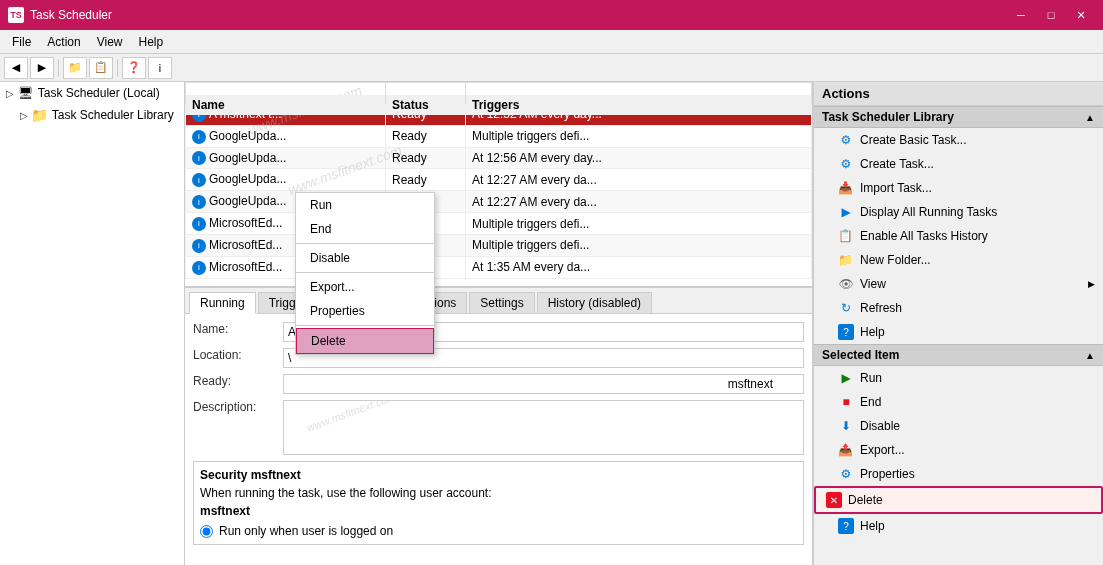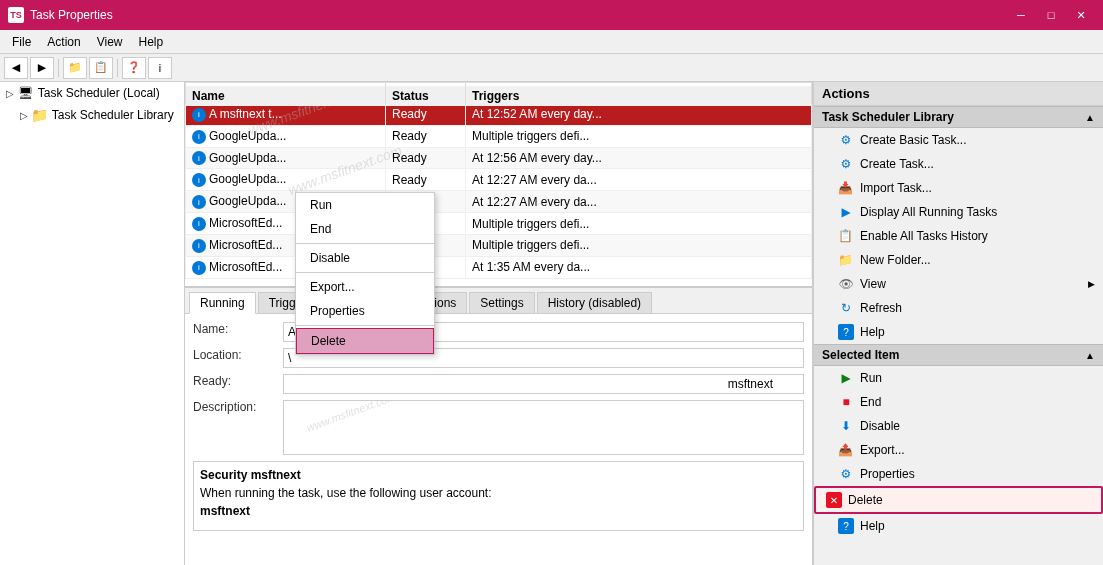--- a/index.html
+++ b/index.html
@@ -123,21 +123,21 @@
       width: 100%;
       border-collapse: collapse;
     }
     #task-table th {
       background: #f0f0f0;
       border: 1px solid #ddd;
       padding: 3px 6px;
       text-align: left;
       font-size: 12px;
       position: sticky;
-      top: 3px;
+      top: 12px;
       z-index: 1;
     }
     #task-table td {
       border: 1px solid #eee;
       padding: 3px 6px;
       font-size: 12px;
       white-space: nowrap;
       overflow: hidden;
       text-overflow: ellipsis;
       max-width: 200px;
@@ -304,21 +304,21 @@
     ::-webkit-scrollbar-track { background: #f0f0f0; }
     ::-webkit-scrollbar-thumb { background: #c0c0c0; border: 1px solid #a0a0a0; }
   </style>
 </head>
 <body>
 
 <div id="titlebar">
   <div class="app-icon">
     <span style="font-size:9px;font-weight:bold;">TS</span>
   </div>
-  <span class="title">Task Properties</span>
+  <span class="title">Task Scheduler</span>
   <div class="win-controls">
     <div class="win-btn">─</div>
     <div class="win-btn">□</div>
     <div class="win-btn close">✕</div>
   </div>
 </div>
 
 <div id="menubar">
   <div class="menu-item">File</div>
   <div class="menu-item">Action</div>
@@ -435,20 +435,24 @@
         <div class="detail-row" style="align-items:flex-start;">
           <span class="detail-label">Description:</span>
           <div class="detail-value detail-desc" style="border:1px solid #ccc; background:#fff; height:55px; position:relative; overflow:hidden;">
             <div class="watermark" style="top:5px;left:20px;font-size:11px;">www.msfitnext.com</div>
           </div>
         </div>
         <div class="security-section">
           <div class="security-title">Security msftnext</div>
           <div style="font-size:12px; margin-bottom:4px;">When running the task, use the following user account:</div>
           <div style="font-size:12px; margin-bottom:6px; font-weight:bold;">msftnext</div>
+          <div style="display:flex; align-items:center; gap:6px; font-size:12px;">
+            <input type="radio" name="logon" checked="" style="">
+            <span>Run only when user is logged on</span>
+          </div>
         </div>
       </div>
     </div>
   </div>
 
   <div id="right-pane">
     <div class="actions-header">Actions</div>
 
     <div class="actions-section-header">
       <span>Task Scheduler Library</span>

